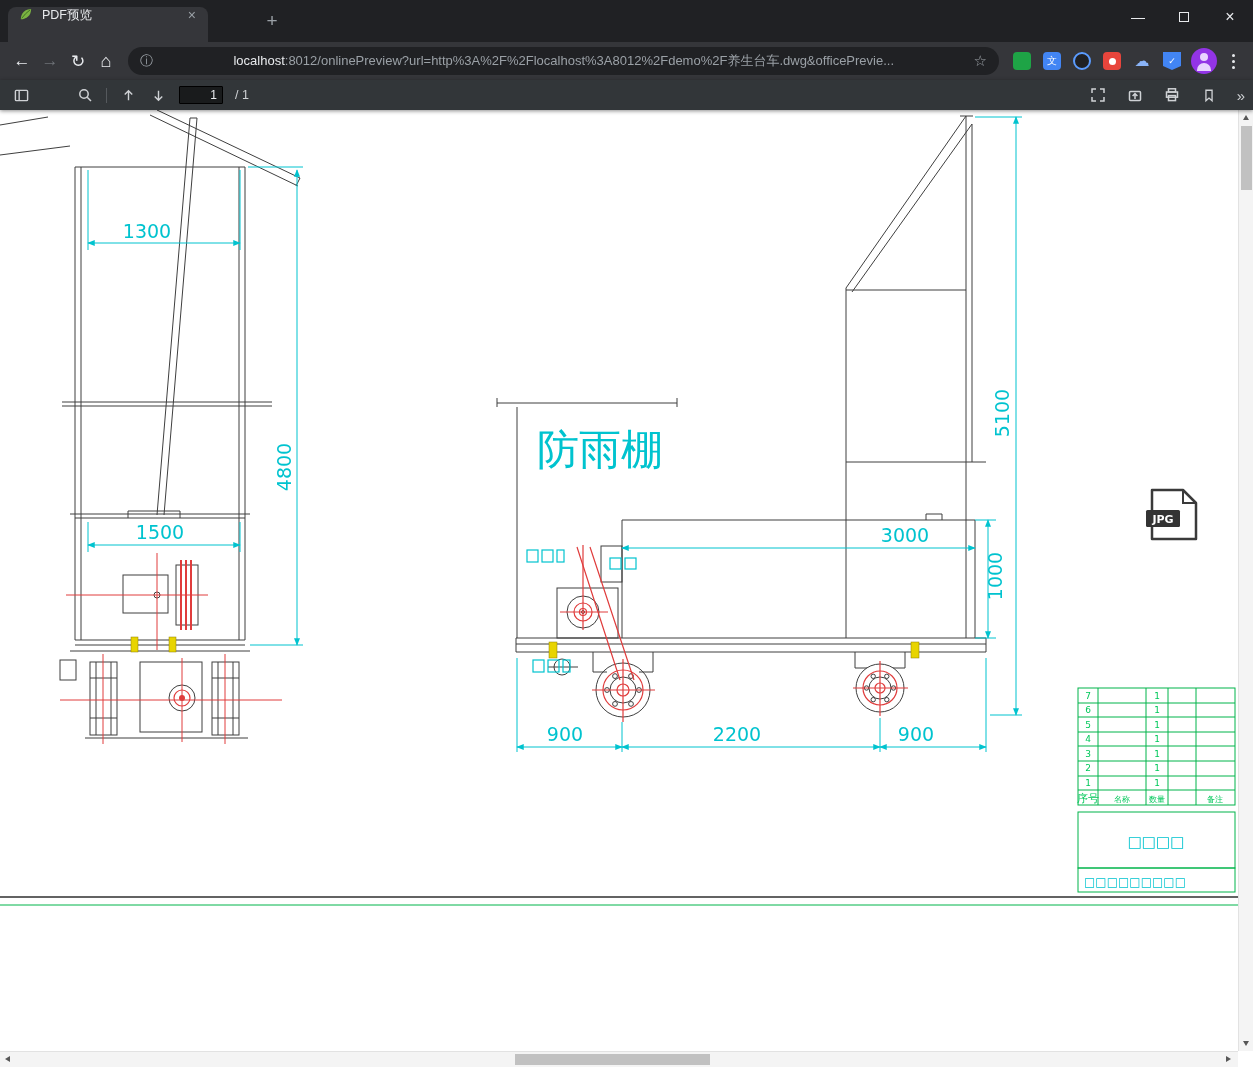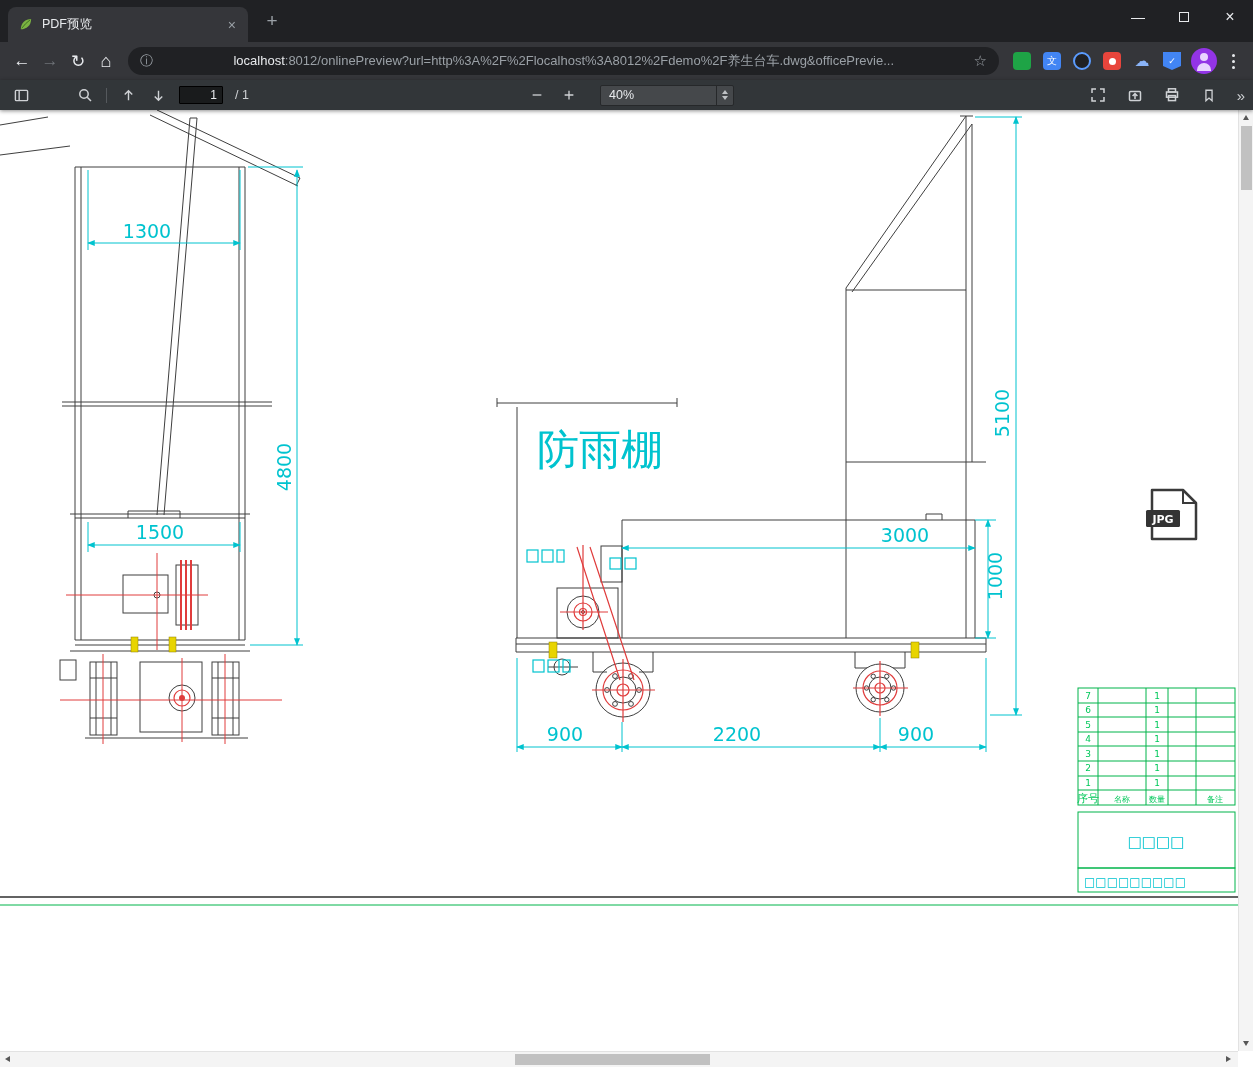--- a/index.html
+++ b/index.html
@@ -1,21 +1,21 @@
 <!DOCTYPE html>
 <html><head>
 <meta charset="utf-8">
 <style>
   html,body{margin:0;padding:0;}
   body{width:1253px;height:1079px;overflow:hidden;background:#fff;
        font-family:"Liberation Sans","DejaVu Sans",sans-serif;-webkit-font-smoothing:antialiased;}
   
   .titlebar{height:42px;background:#202124;position:relative;}
-  .tab{position:absolute;left:8px;top:7px;width:240px;height:35px;background:#35363a;
-       border-radius:8px 8px 0 0;display:flex;align-items:center;padding:8px 10px;box-sizing:border-box;}
+  .tab{position:absolute;left:8px;top:7px;width:200px;height:35px;background:#35363a;
+       border-radius:8px 8px 0 0;display:flex;align-items:flex-start;padding:0 10px;box-sizing:border-box;}
   .tab-title{font-size:12.5px;color:#e8eaed;margin-left:9px;flex:1;white-space:nowrap;overflow:hidden;}
   .tab-close{color:#9aa0a6;font-size:14px;cursor:default;padding:0 2px;}
   .newtab{position:absolute;left:260px;top:9px;color:#9aa0a6;font-size:19px;width:24px;height:24px;
           display:flex;align-items:center;justify-content:center;}
   .wincontrols{position:absolute;right:0;top:0;height:33px;display:flex;}
   .winbtn{width:46px;height:33px;display:flex;align-items:center;justify-content:center;color:#e8eaed;font-size:14px;}
   .maxbox{width:10px;height:10px;border:1.2px solid #e8eaed;box-sizing:border-box;}
   
   .toolbar{height:38px;background:#35363a;display:flex;align-items:center;padding:0 8px;box-sizing:border-box;}
   .navbtn{width:28px;height:28px;display:flex;align-items:center;justify-content:center;
@@ -160,39 +160,20 @@
           <path d="M8,13 V3 M4,7 L8,3 L12,7"></path>
         </svg>
     </span>
     <span class="pdficon">
       <svg width="15" height="15" viewBox="0 0 16 16">
           <path d="M8,3 V13 M4,9 L8,13 L12,9"></path>
         </svg>
     </span>
     <input class="pageinput" value="1" style="">
     <span class="pagetotal">/ 1</span>
-  </div>
-  <div class="pdfgroup pg-center">
-    <span class="pdficon">
-      <svg width="14" height="14" viewBox="0 0 16 16">
-          <path d="M3,8 H13"></path>
-        </svg>
-    </span>
-    <span class="pdficon">
-      <svg width="14" height="14" viewBox="0 0 16 16">
-          <path d="M8,3 V13 M3,8 H13"></path>
-        </svg>
-    </span>
-    <div class="zoomsel" style="margin-left:8px;">
-      <span class="zv">40%</span>
-      <span class="spin">
-          <i class="up"></i>
-          <i class="dn"></i>
-        </span>
-    </div>
   </div>
   <div class="pdfgroup pg-right">
     <span class="pdficon">
       <svg width="16" height="16" viewBox="0 0 16 16">
           <path d="M2,6 V2 H6 M10,2 H14 V6 M14,10 V14 H10 M6,14 H2 V10"></path>
         </svg>
     </span>
     <span class="pdficon">
       <svg width="16" height="16" viewBox="0 0 16 16">
           <rect x="2.5" y="4.5" width="11" height="9" rx="1"></rect>

